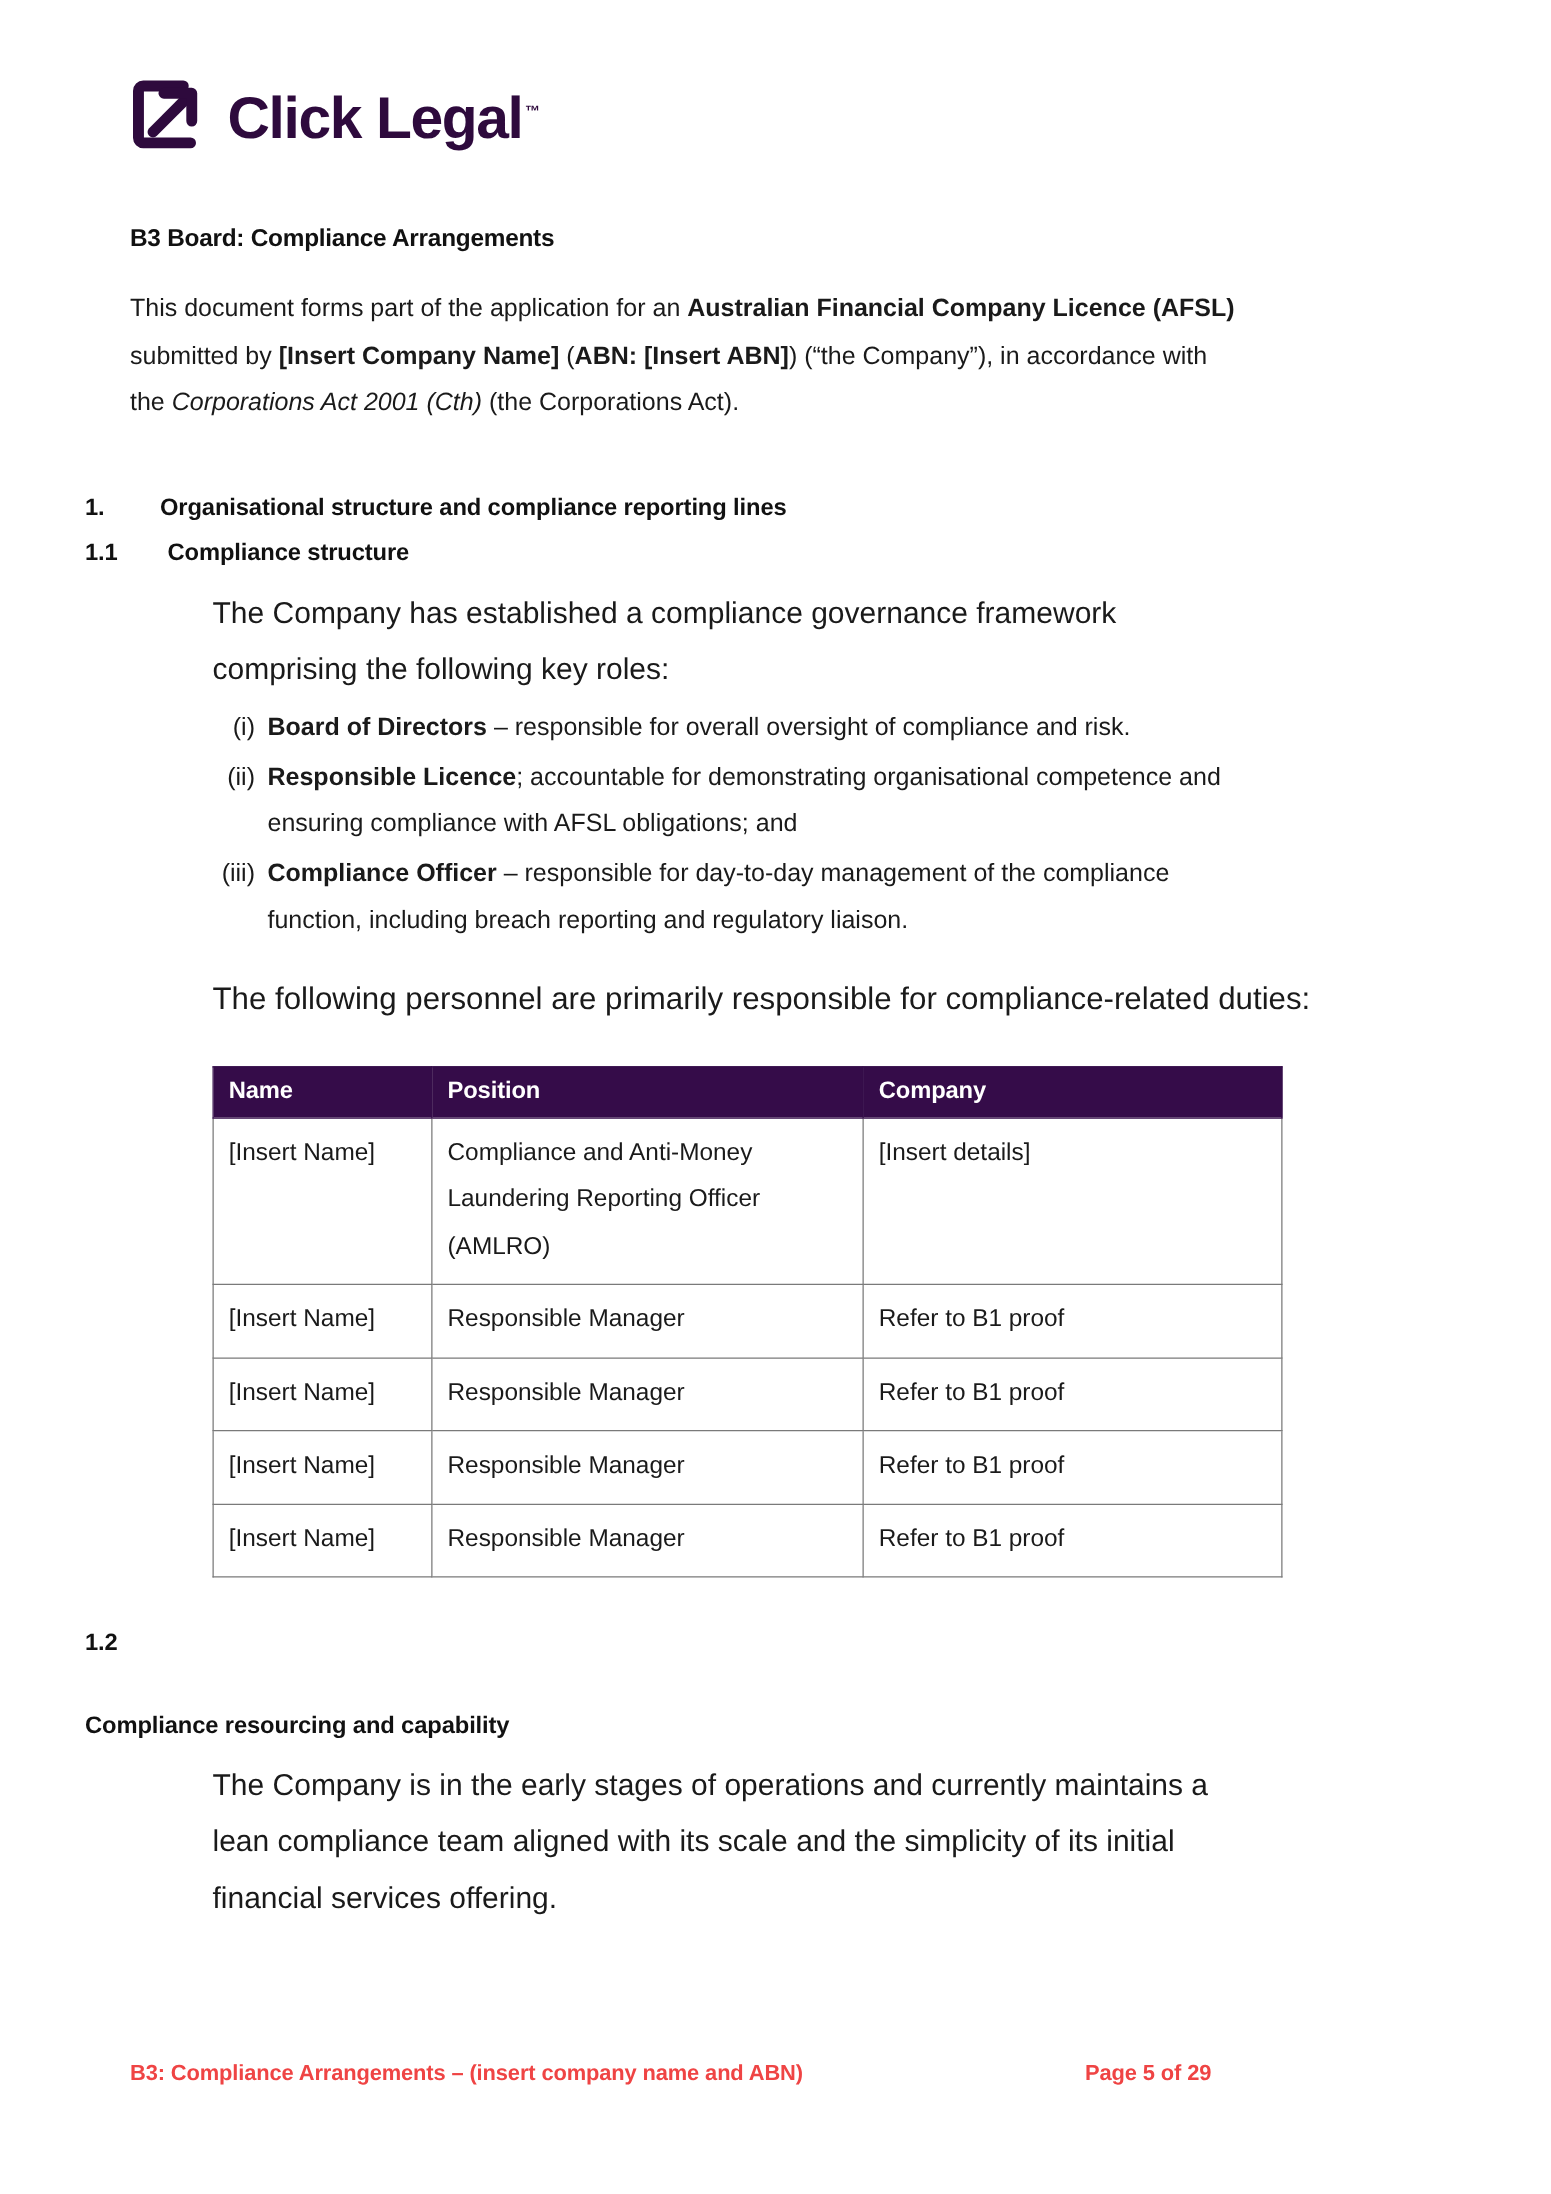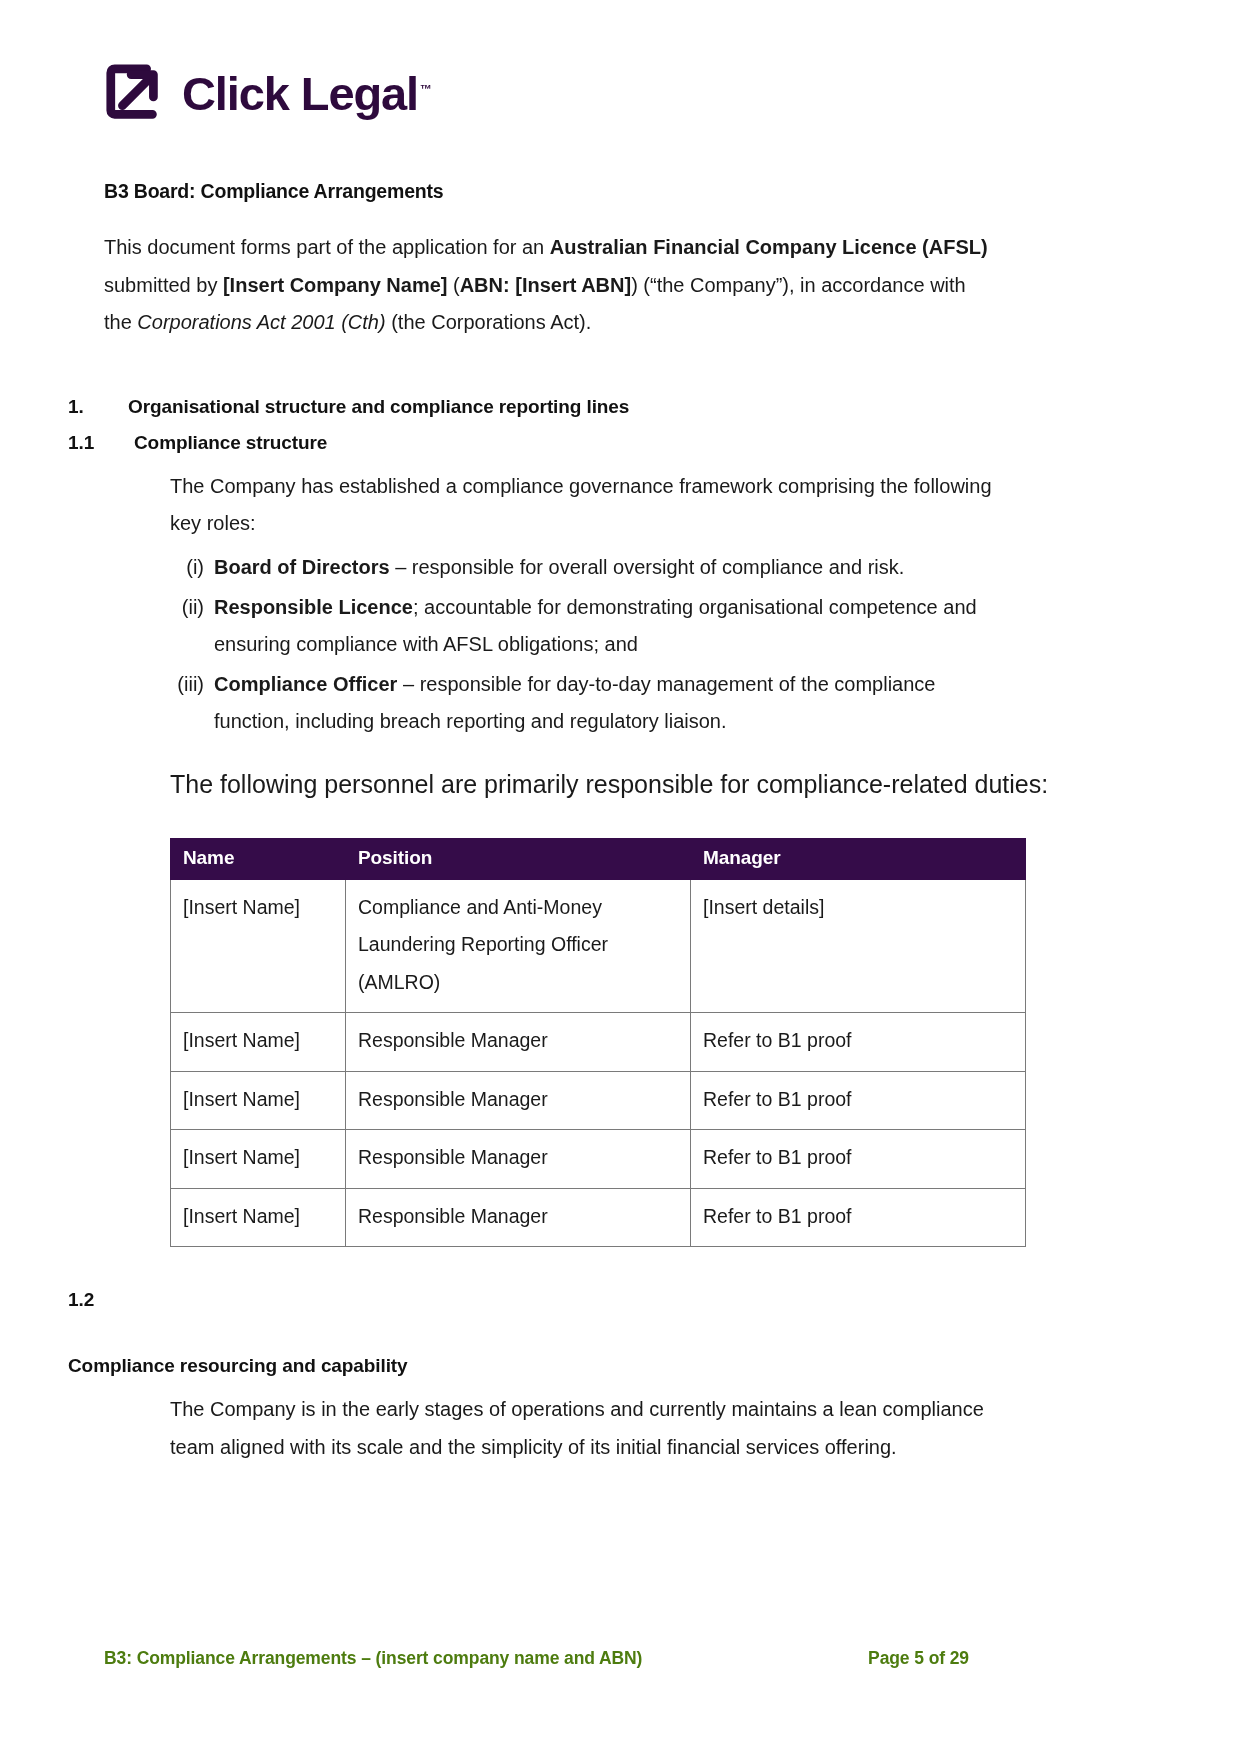--- a/index.html
+++ b/index.html
@@ -85,21 +85,21 @@
     margin-bottom: 14px;
     letter-spacing: -0.1px;
   }
   .heading-num { width: 60px; flex: 0 0 60px; }
   .heading-num.lvl2 { width: 66px; flex: 0 0 66px; }
   .heading-text { flex: 1; }
 
   
   .indent-block {
     margin-left: 102px;
-    font-size: 20px;
+    font-size: 24px;
     line-height: 1.88;
     color: #1a1a1a;
     max-width: 845px;
   }
   .indent-block p { margin: 0 0 6px 0; }
 
   
   .roman-list {
     margin: 6px 0 0 102px;
     max-width: 845px;
@@ -161,21 +161,21 @@
   
   .footer {
     position: absolute;
     left: 104px;
     right: 104px;
     bottom: 86px;
     display: flex;
     align-items: center;
     font-size: 17.5px;
     font-weight: 700;
-    color: #4d7c0f;
+    color: #ef4444;
     letter-spacing: -0.1px;
   }
   .footer-left { flex: 0 0 auto; }
   .footer-spacer { flex: 1 1 auto; }
   .footer-right { flex: 0 0 auto; padding-right: 168px; }
 </style>
 </head>
 <body>
 
 <div class="page">
@@ -237,21 +237,21 @@
     <table class="personnel">
       <colgroup>
         <col class="col-name">
         <col class="col-pos">
         <col class="col-det">
       </colgroup>
       <thead>
         <tr>
           <th>Name</th>
           <th>Position</th>
-          <th>Manager</th>
+          <th>Company</th>
         </tr>
       </thead>
       <tbody>
         <tr>
           <td>[Insert Name]</td>
           <td>Compliance and Anti-Money Laundering Reporting Officer (AMLRO)</td>
           <td>[Insert details]</td>
         </tr>
         <tr>
           <td>[Insert Name]</td>

